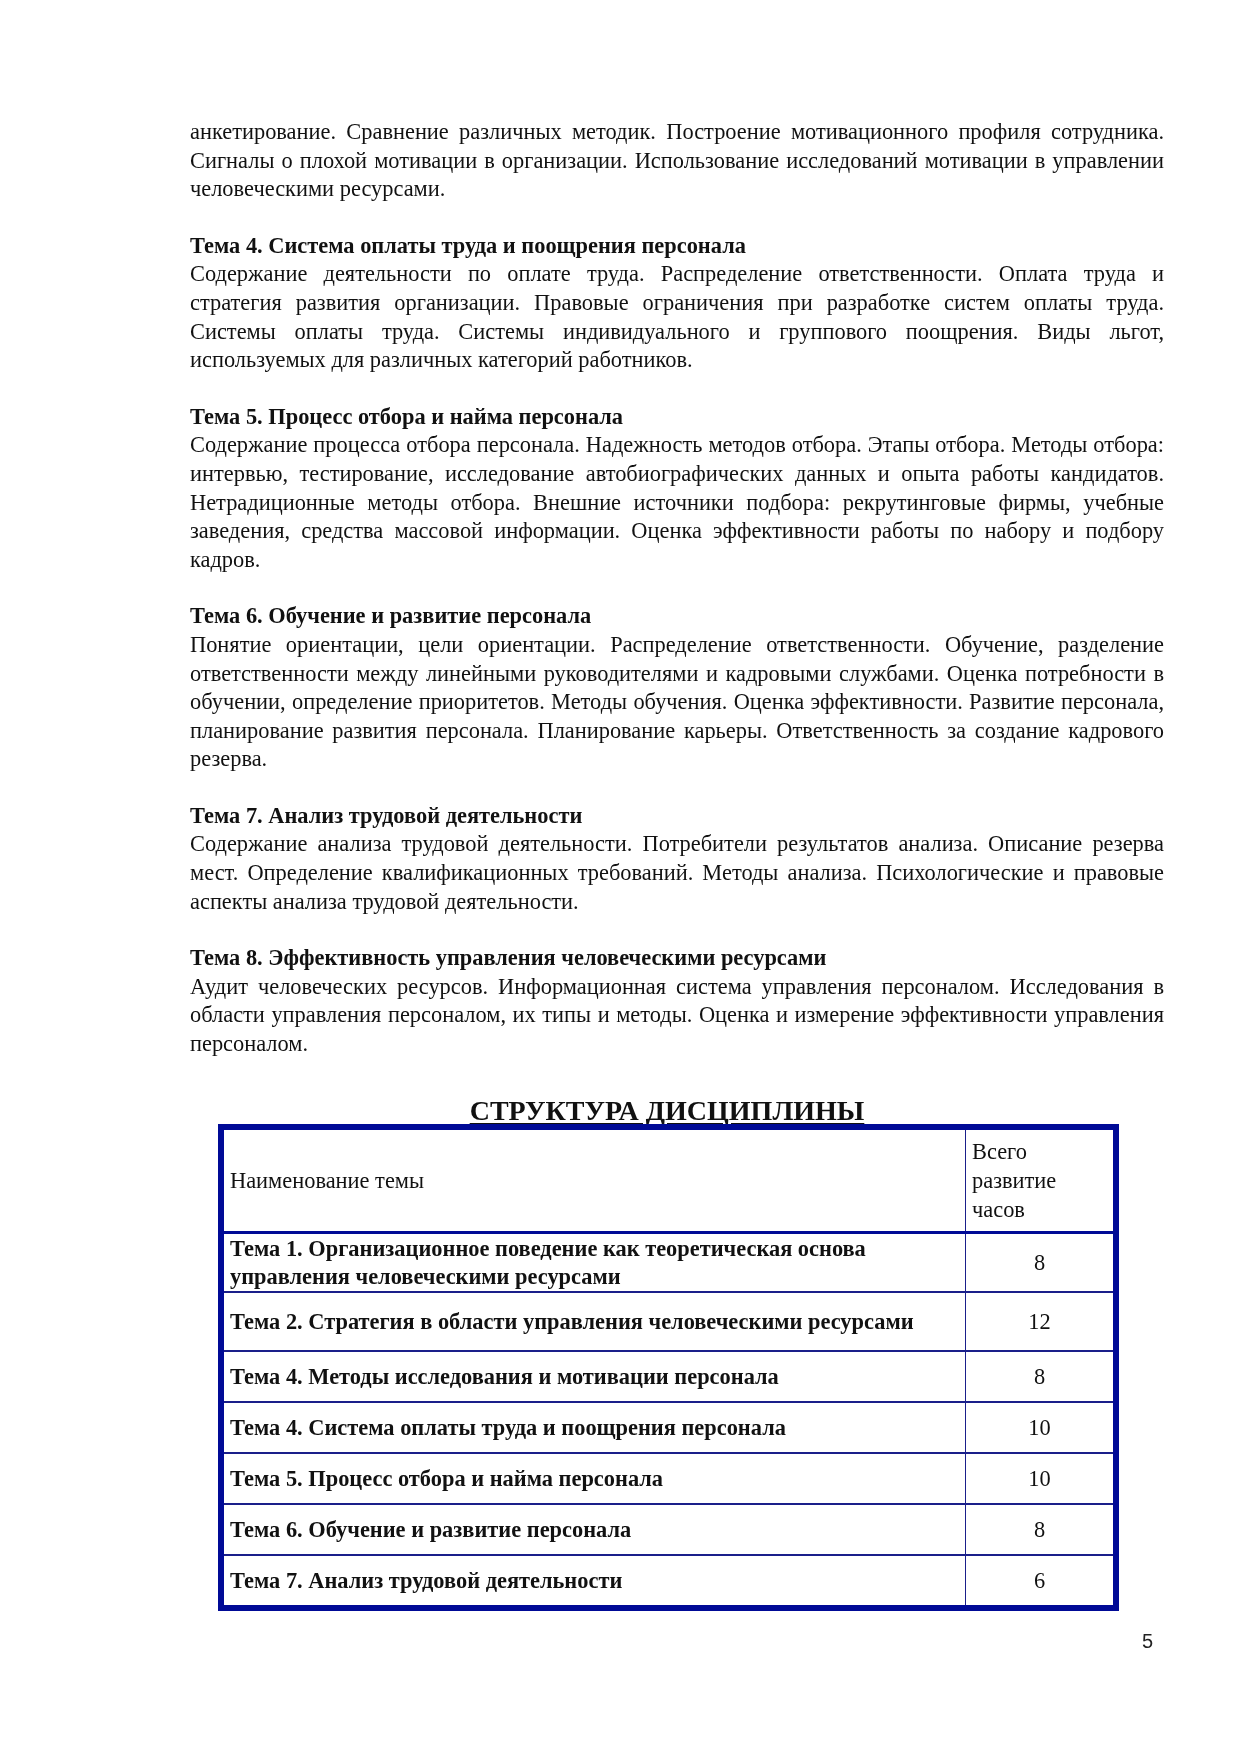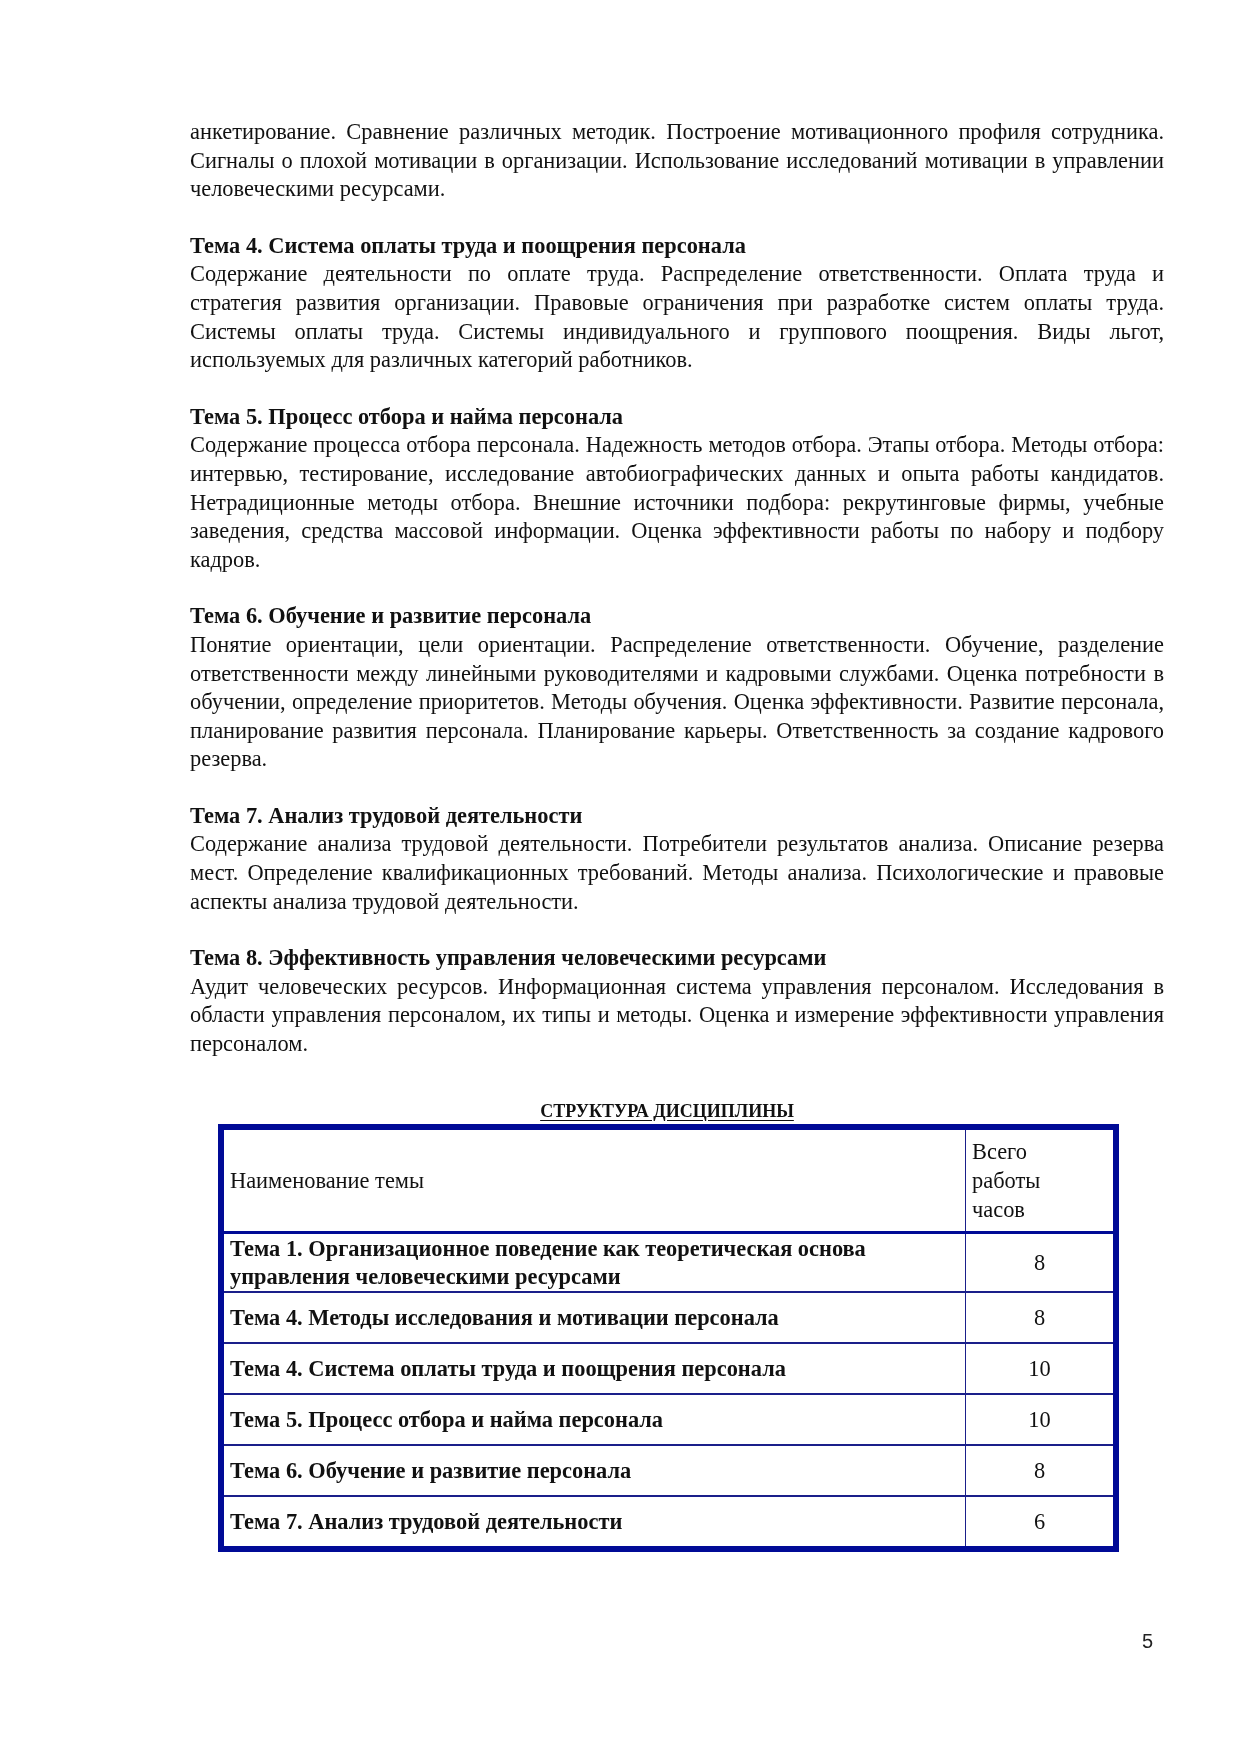--- a/index.html
+++ b/index.html
@@ -13,21 +13,21 @@
   }
   .para {
     font-size: 22.4px; line-height: 28.6px; text-align: justify; margin: 0;
   }
   .section { margin-top: 28px; }
   .section h3 {
     font-size: 22.4px; line-height: 28.6px; font-weight: bold; margin: 0;
   }
   .table-title {
     position: absolute; left: 205px; top: 1097px; width: 900px;
-    text-align: center; font-weight: bold; font-size: 18px; line-height: 28px;
+    text-align: center; font-weight: bold; font-size: 28px; line-height: 28px;
     text-decoration: underline; text-underline-offset: 3px;
   }
   table.struct {
     position: absolute; left: 206px; top: 1124px; width: 901px;
     border-collapse: collapse;
     border: 6px solid #000a96;
     font-size: 22.4px;
   }
   table.struct td, table.struct th {
     border-left: 1px solid #1a1f8a; border-right: 1px solid #1a1f8a;
@@ -77,27 +77,31 @@
   </div>
 
   <div class="table-title">СТРУКТУРА ДИСЦИПЛИНЫ</div>
 
   <table class="struct">
     <tbody>
         <tr class="head">
       <th>Наименование темы</th>
       <th class="col-hours">
         <span>Всего</span><br>
-        <span>работы</span><br>
+        <span>развитие</span><br>
         <span>часов</span>
       </th>
     </tr>
     <tr class="row two-line">
       <td class="topic">Тема 1. Организационное поведение как теоретическая основа управления человеческими ресурсами</td>
       <td class="hours">8</td>
+    </tr>
+    <tr class="row two-line">
+      <td class="topic">Тема 2. Стратегия в области управления человеческими ресурсами</td>
+      <td class="hours">12</td>
     </tr>
     <tr class="row one-line">
       <td class="topic">Тема 4. Методы исследования и мотивации персонала</td>
       <td class="hours">8</td>
     </tr>
     <tr class="row one-line">
       <td class="topic">Тема 4. Система оплаты труда и поощрения персонала</td>
       <td class="hours">10</td>
     </tr>
     <tr class="row one-line">

